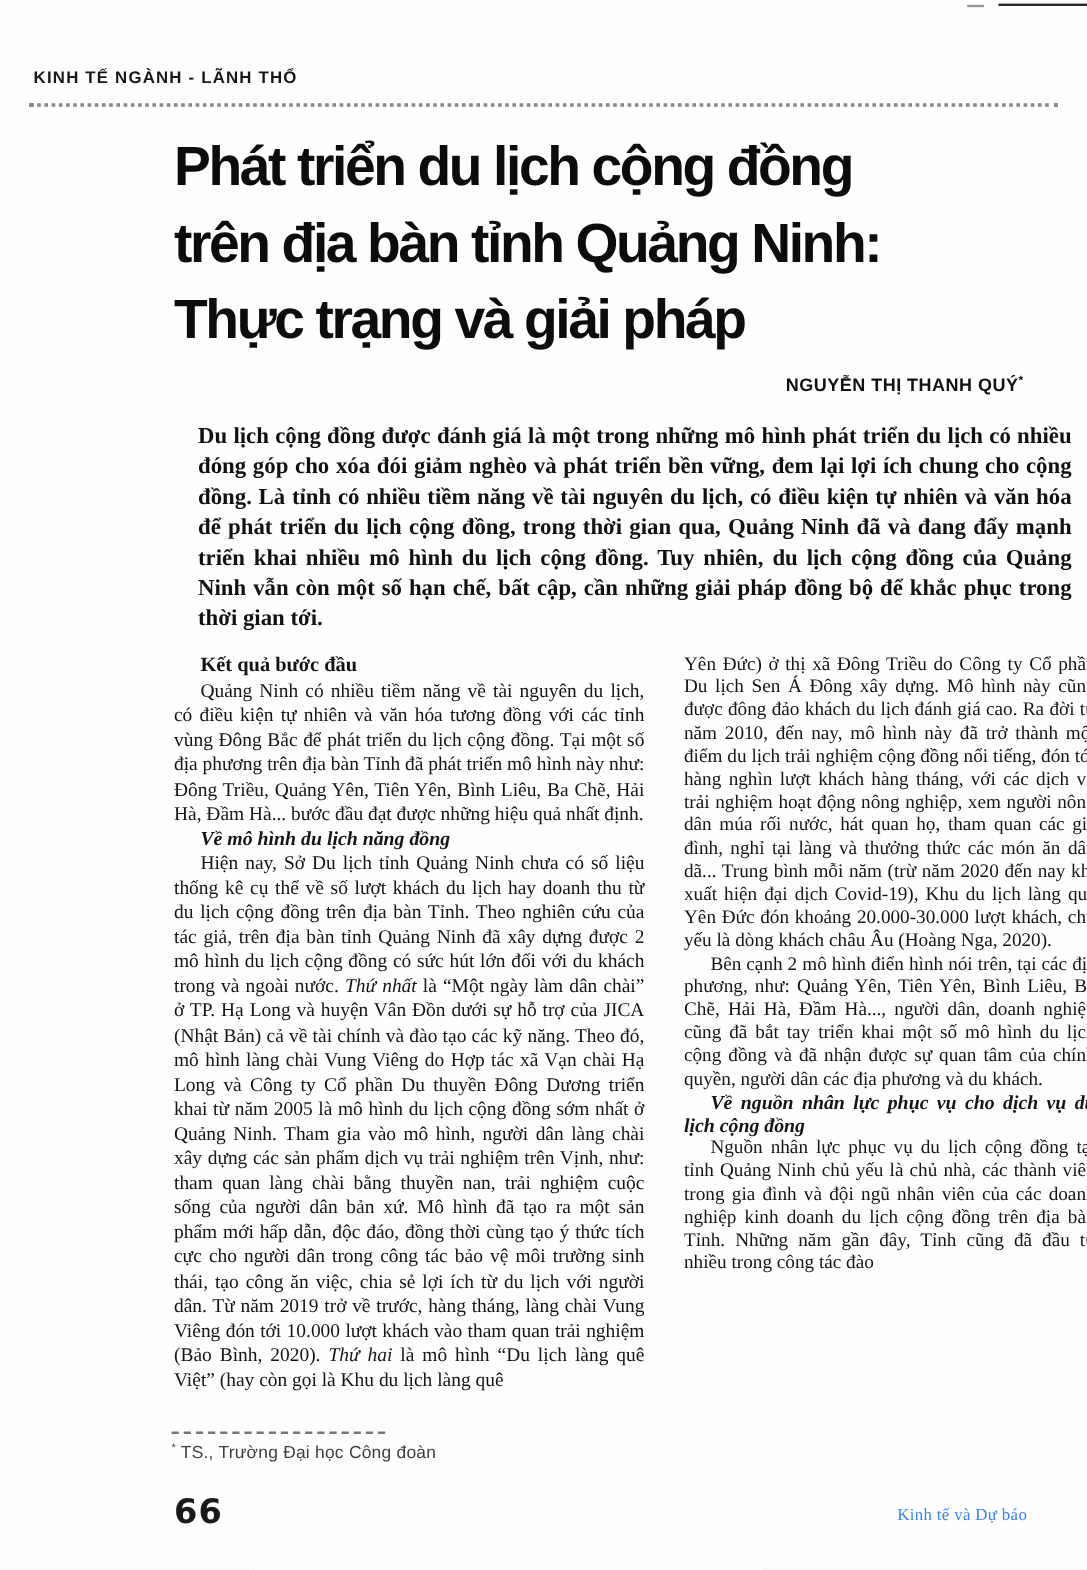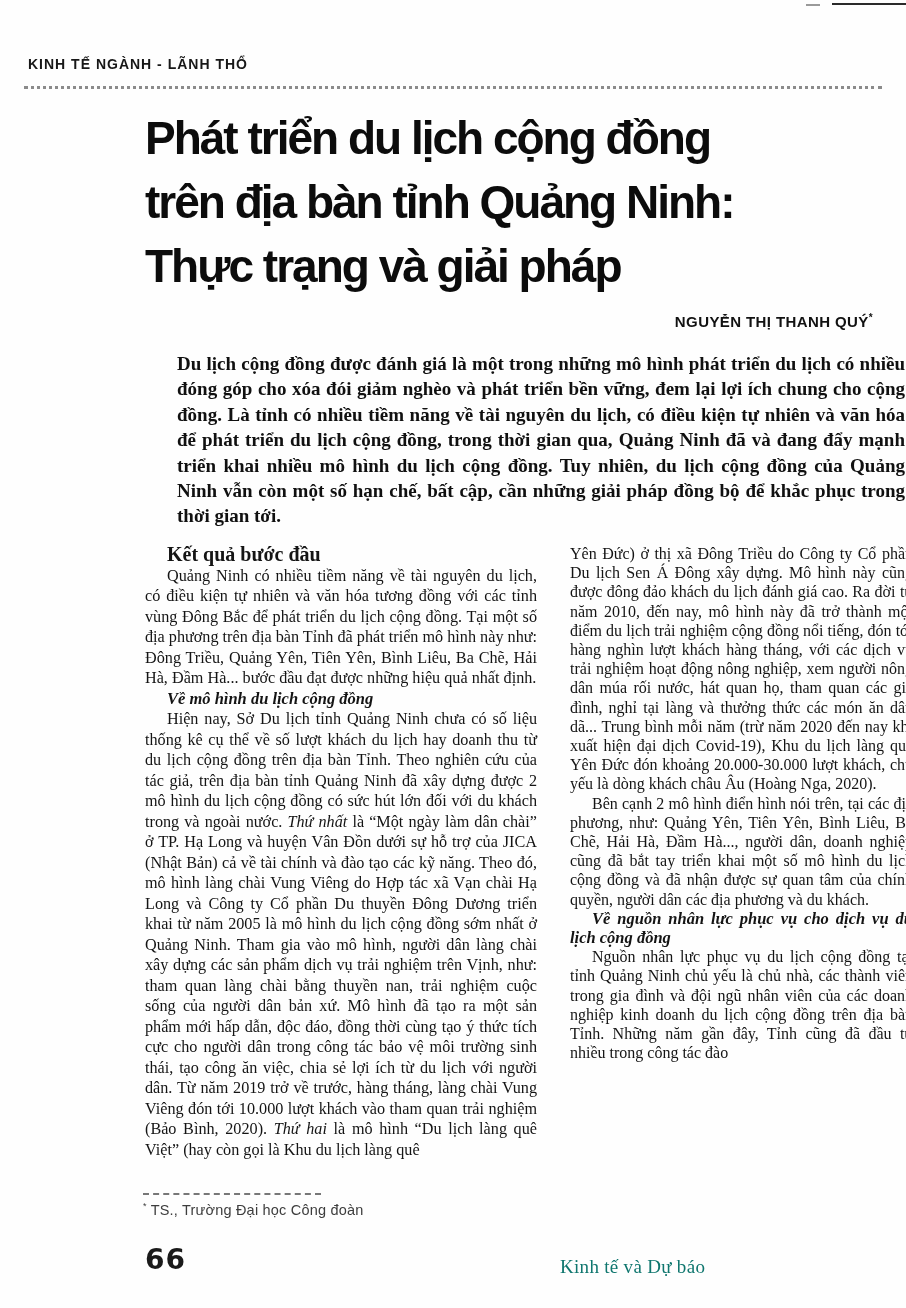--- a/index.html
+++ b/index.html
@@ -28,66 +28,66 @@
   .title{
     position:absolute;top:106px;left:145px;width:750px;
     font-family:"Liberation Sans","DejaVu Sans",sans-serif;
     font-weight:700;font-size:46px;line-height:64px;
     letter-spacing:-2px;color:#0c0c0c;
   }
   .title span{display:block;}
 
   
   .author{
-    position:absolute;top:312px;left:157px;width:716px;text-align:right;
+    position:absolute;top:312px;left:137px;width:716px;text-align:right;
     font-family:"Liberation Sans","DejaVu Sans",sans-serif;
     font-weight:700;font-size:15px;letter-spacing:.4px;color:#111;
   }
   .author sup{font-size:10px;vertical-align:super;}
 
   
   .abstract{
-    position:absolute;top:351px;left:177px;width:728px;
+    position:absolute;top:351px;left:165px;width:728px;
     font-weight:700;font-size:19px;line-height:25.4px;
     text-align:justify;color:#101010;
   }
 
   
   .col{position:absolute;top:544px;text-align:justify;}
   .col-left{left:145px;width:392px;font-size:16.2px;line-height:20.5px;}
   .col-right{left:570px;width:343px;font-size:16px;line-height:19.2px;}
 
   .sec-head{
     font-family:"Liberation Sans","DejaVu Sans",sans-serif;
     font-weight:700;font-size:16.5px;letter-spacing:.8px;
     margin:0 0 14px 16px;text-align:left;
   }
-  .subhead{font-weight:700;margin:0 0 1px 22px;font-size:20px;text-align:left;}
+  .subhead{font-weight:700;margin:0 0 1px 22px;font-size:17px;text-align:left;}
   .subhead-i{font-weight:700;font-style:italic;margin:0;text-indent:22px;font-size:16.5px;text-align:justify;}
   .col p.para{margin:0;text-indent:22px;}
   .col p.para-cont{margin:0;text-indent:0;}
 
   
   .footnote-rule{position:absolute;top:1193px;left:143px;width:178px;border-top:2px dashed #777;}
   .footnote{
     position:absolute;top:1201px;left:143px;
     font-family:"Liberation Sans","DejaVu Sans",sans-serif;
     font-size:14.5px;color:#3d3d3d;letter-spacing:.2px;
   }
   .footnote sup{font-size:9px;}
 
   
   .page-number{
     position:absolute;top:1243px;left:145px;
     font-family:"DejaVu Sans","Liberation Sans",sans-serif;
     font-weight:700;font-size:28px;color:#1a1a1a;letter-spacing:1px;
   }
   .journal-name{
-    position:absolute;top:1256px;left:560px;width:296px;text-align:left;
-    font-size:19px;color:#0f766e;letter-spacing:.3px;
+    position:absolute;top:1256px;left:560px;width:296px;text-align:right;
+    font-size:14px;color:#3b82f6;letter-spacing:.3px;
   }
 </style>
 </head>
 <body>
 
 <div class="page">
 
   <div class="artifact"></div>
   <div class="artifact2"></div>
 
@@ -100,21 +100,21 @@
     <span>Thực trạng và giải pháp</span>
   </h1>
 
   <div class="author"><span>NGUYỄN THỊ THANH QUÝ</span><sup>*</sup></div>
 
   <div class="abstract">Du lịch cộng đồng được đánh giá là một trong những mô hình phát triển du lịch có nhiều đóng góp cho xóa đói giảm nghèo và phát triển bền vững, đem lại lợi ích chung cho cộng đồng. Là tỉnh có nhiều tiềm năng về tài nguyên du lịch, có điều kiện tự nhiên và văn hóa để phát triển du lịch cộng đồng, trong thời gian qua, Quảng Ninh đã và đang đẩy mạnh triển khai nhiều mô hình du lịch cộng đồng. Tuy nhiên, du lịch cộng đồng của Quảng Ninh vẫn còn một số hạn chế, bất cập, cần những giải pháp đồng bộ để khắc phục trong thời gian tới.</div>
 
   <div class="col col-left">
     <h3 class="subhead">Kết quả bước đầu</h3>
     <p class="para">Quảng Ninh có nhiều tiềm năng về tài nguyên du lịch, có điều kiện tự nhiên và văn hóa tương đồng với các tỉnh vùng Đông Bắc để phát triển du lịch cộng đồng. Tại một số địa phương trên địa bàn Tỉnh đã phát triển mô hình này như: Đông Triều, Quảng Yên, Tiên Yên, Bình Liêu, Ba Chẽ, Hải Hà, Đầm Hà... bước đầu đạt được những hiệu quả nhất định.</p>
-    <h3 class="subhead-i">Về mô hình du lịch cộng đồng</h3>
+    <h3 class="subhead-i">Về mô hình du lịch năng đồng</h3>
     <p class="para"><span>Hiện nay, Sở Du lịch tỉnh Quảng Ninh chưa có số liệu thống kê cụ thể về số lượt khách du lịch hay doanh thu từ du lịch cộng đồng trên địa bàn Tỉnh. Theo nghiên cứu của tác giả, trên địa bàn tỉnh Quảng Ninh đã xây dựng được 2 mô hình du lịch cộng đồng có sức hút lớn đối với du khách trong và ngoài nước. </span><i>Thứ nhất</i><span> là “Một ngày làm dân chài” ở TP. Hạ Long và huyện Vân Đồn dưới sự hỗ trợ của JICA (Nhật Bản) cả về tài chính và đào tạo các kỹ năng. Theo đó, mô hình làng chài Vung Viêng do Hợp tác xã Vạn chài Hạ Long và Công ty Cổ phần Du thuyền Đông Dương triển khai từ năm 2005 là mô hình du lịch cộng đồng sớm nhất ở Quảng Ninh. Tham gia vào mô hình, người dân làng chài xây dựng các sản phẩm dịch vụ trải nghiệm trên Vịnh, như: tham quan làng chài bằng thuyền nan, trải nghiệm cuộc sống của người dân bản xứ. Mô hình đã tạo ra một sản phẩm mới hấp dẫn, độc đáo, đồng thời cùng tạo ý thức tích cực cho người dân trong công tác bảo vệ môi trường sinh thái, tạo công ăn việc, chia sẻ lợi ích từ du lịch với người dân. Từ năm 2019 trở về trước, hàng tháng, làng chài Vung Viêng đón tới 10.000 lượt khách vào tham quan trải nghiệm (Bảo Bình, 2020). </span><i>Thứ hai</i><span> là mô hình “Du lịch làng quê Việt” (hay còn gọi là Khu du lịch làng quê</span></p>
   </div>
 
   <div class="col col-right">
     <p class="para-cont">Yên Đức) ở thị xã Đông Triều do Công ty Cổ phần Du lịch Sen Á Đông xây dựng. Mô hình này cũng được đông đảo khách du lịch đánh giá cao. Ra đời từ năm 2010, đến nay, mô hình này đã trở thành một điểm du lịch trải nghiệm cộng đồng nổi tiếng, đón tới hàng nghìn lượt khách hàng tháng, với các dịch vụ trải nghiệm hoạt động nông nghiệp, xem người nông dân múa rối nước, hát quan họ, tham quan các gia đình, nghỉ tại làng và thưởng thức các món ăn dân dã... Trung bình mỗi năm (trừ năm 2020 đến nay khi xuất hiện đại dịch Covid-19), Khu du lịch làng quê Yên Đức đón khoảng 20.000-30.000 lượt khách, chủ yếu là dòng khách châu Âu (Hoàng Nga, 2020).</p>
     <p class="para">Bên cạnh 2 mô hình điển hình nói trên, tại các địa phương, như: Quảng Yên, Tiên Yên, Bình Liêu, Ba Chẽ, Hải Hà, Đầm Hà..., người dân, doanh nghiệp cũng đã bắt tay triển khai một số mô hình du lịch cộng đồng và đã nhận được sự quan tâm của chính quyền, người dân các địa phương và du khách.</p>
     <h3 class="subhead-i">Về nguồn nhân lực phục vụ cho dịch vụ du lịch cộng đồng</h3>
     <p class="para">Nguồn nhân lực phục vụ du lịch cộng đồng tại tỉnh Quảng Ninh chủ yếu là chủ nhà, các thành viên trong gia đình và đội ngũ nhân viên của các doanh nghiệp kinh doanh du lịch cộng đồng trên địa bàn Tỉnh. Những năm gần đây, Tỉnh cũng đã đầu tư nhiều trong công tác đào</p>
   </div>
 

